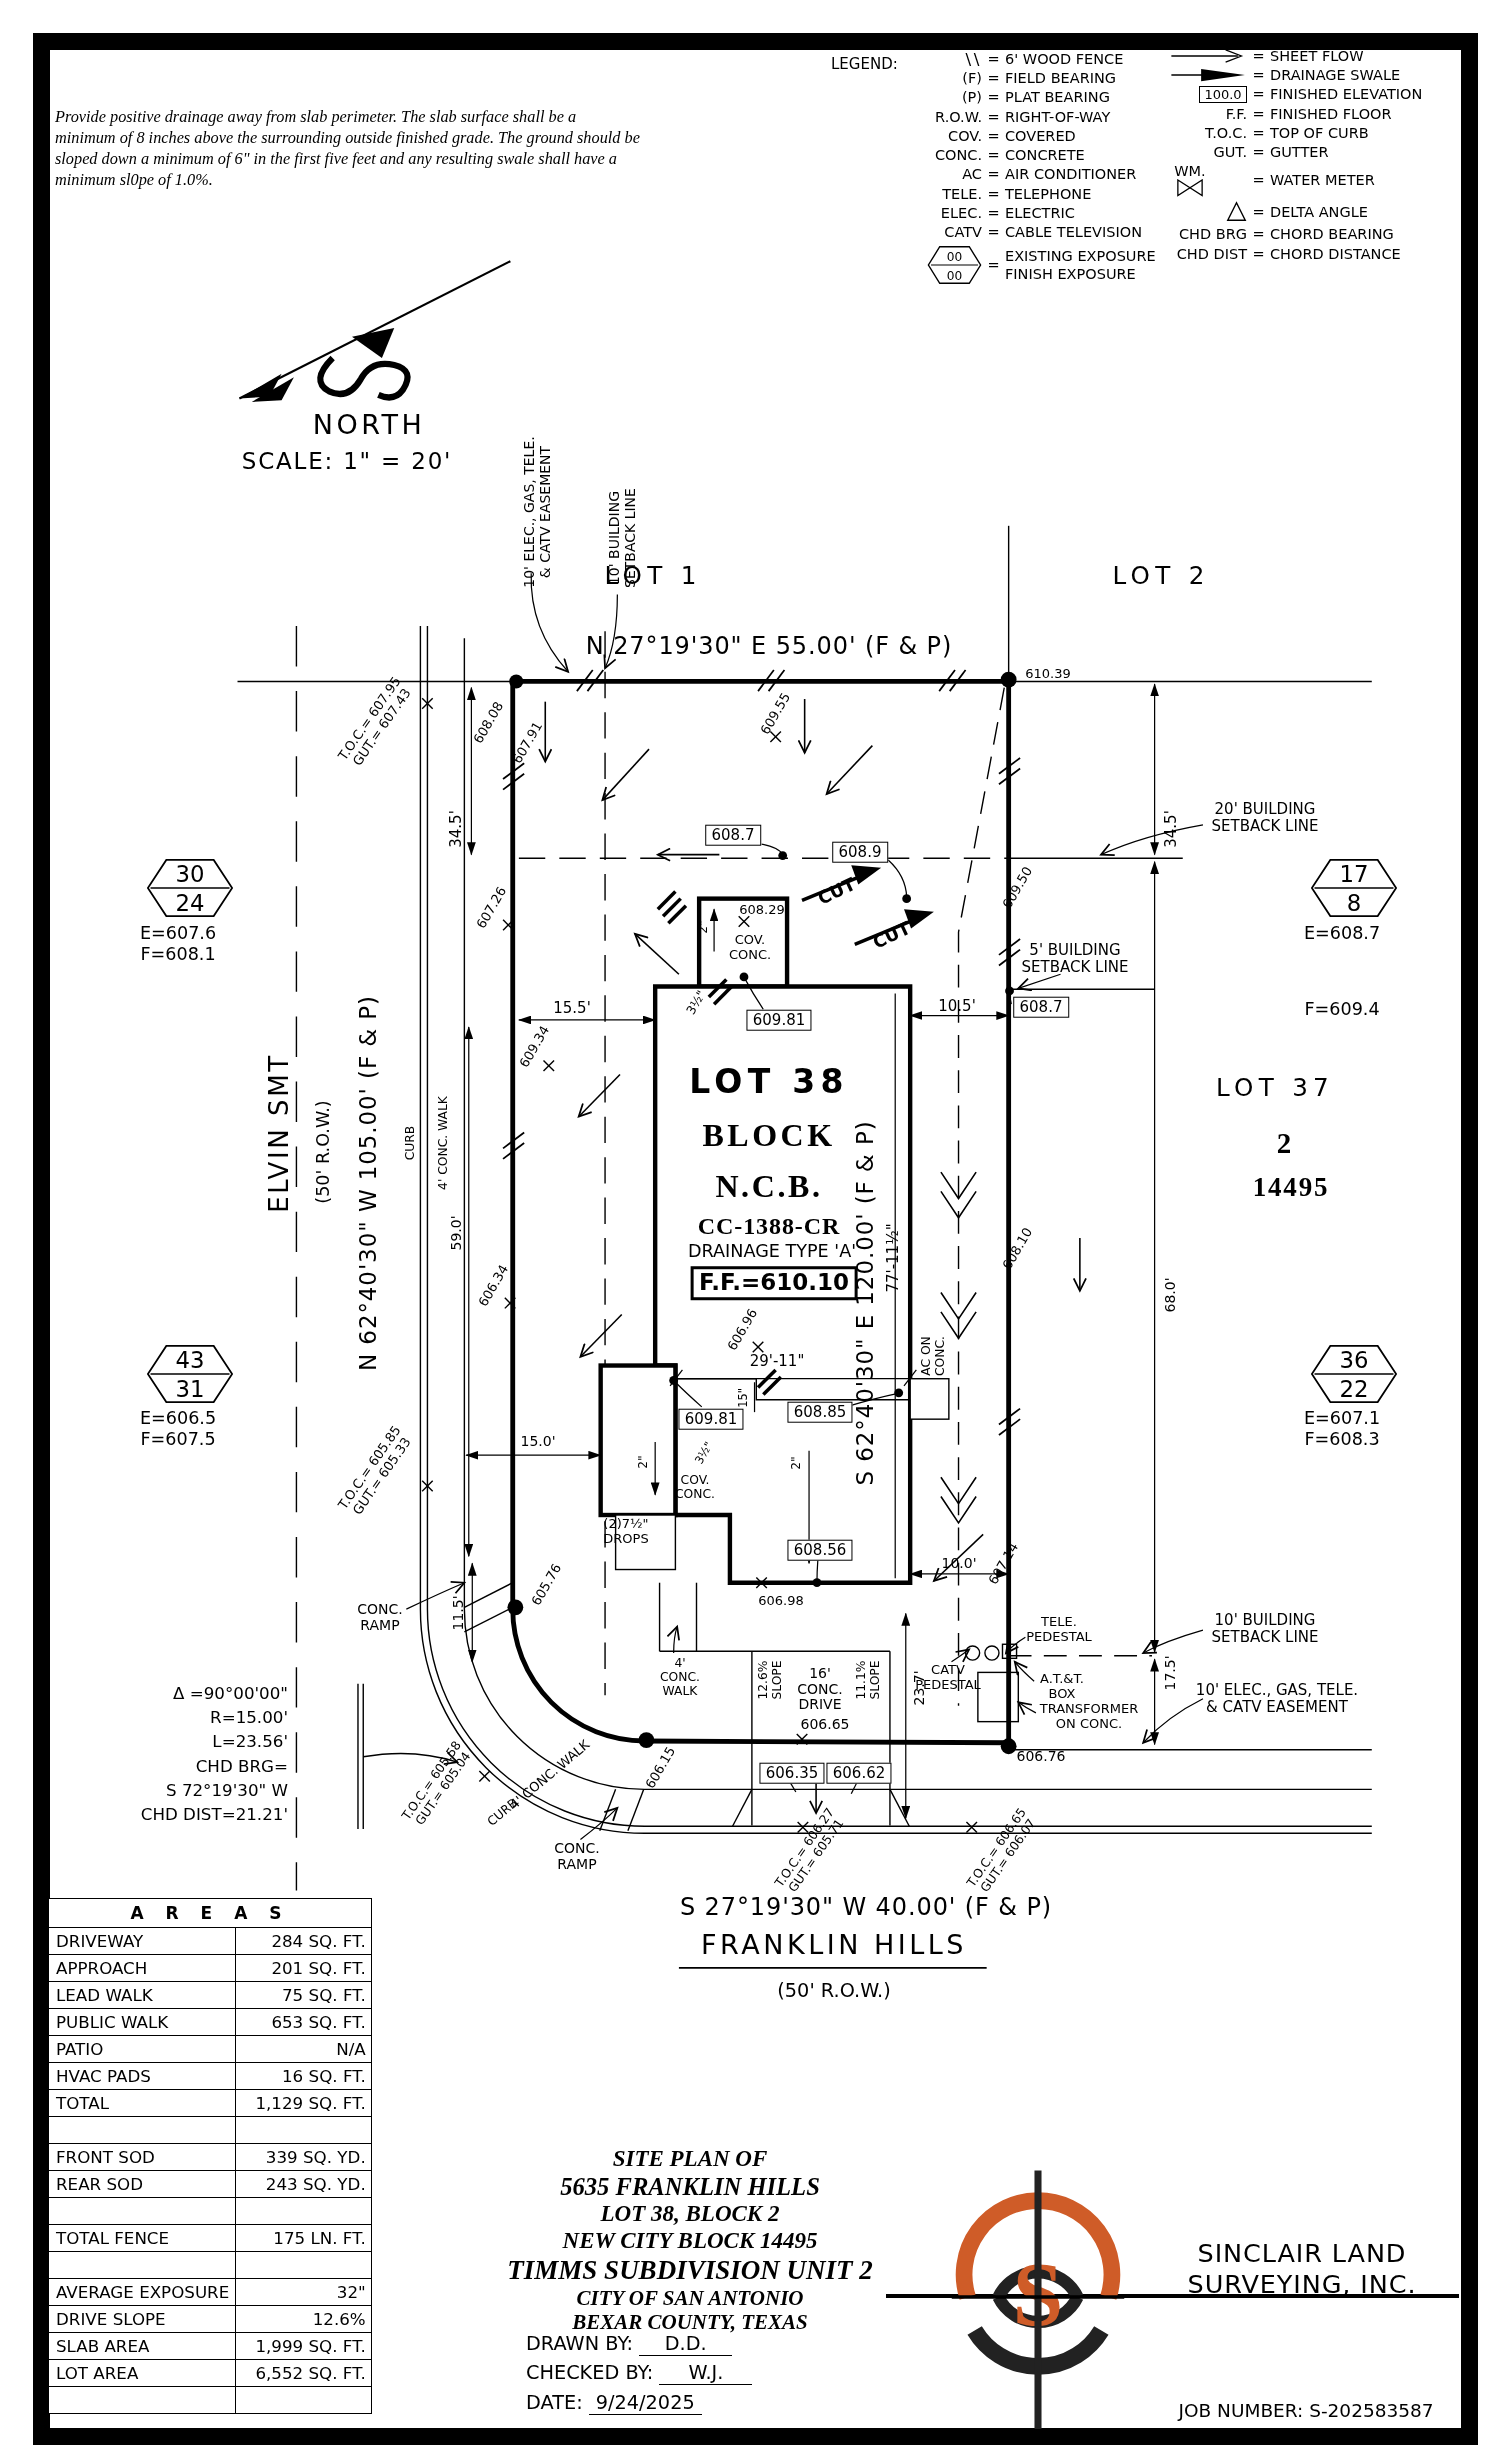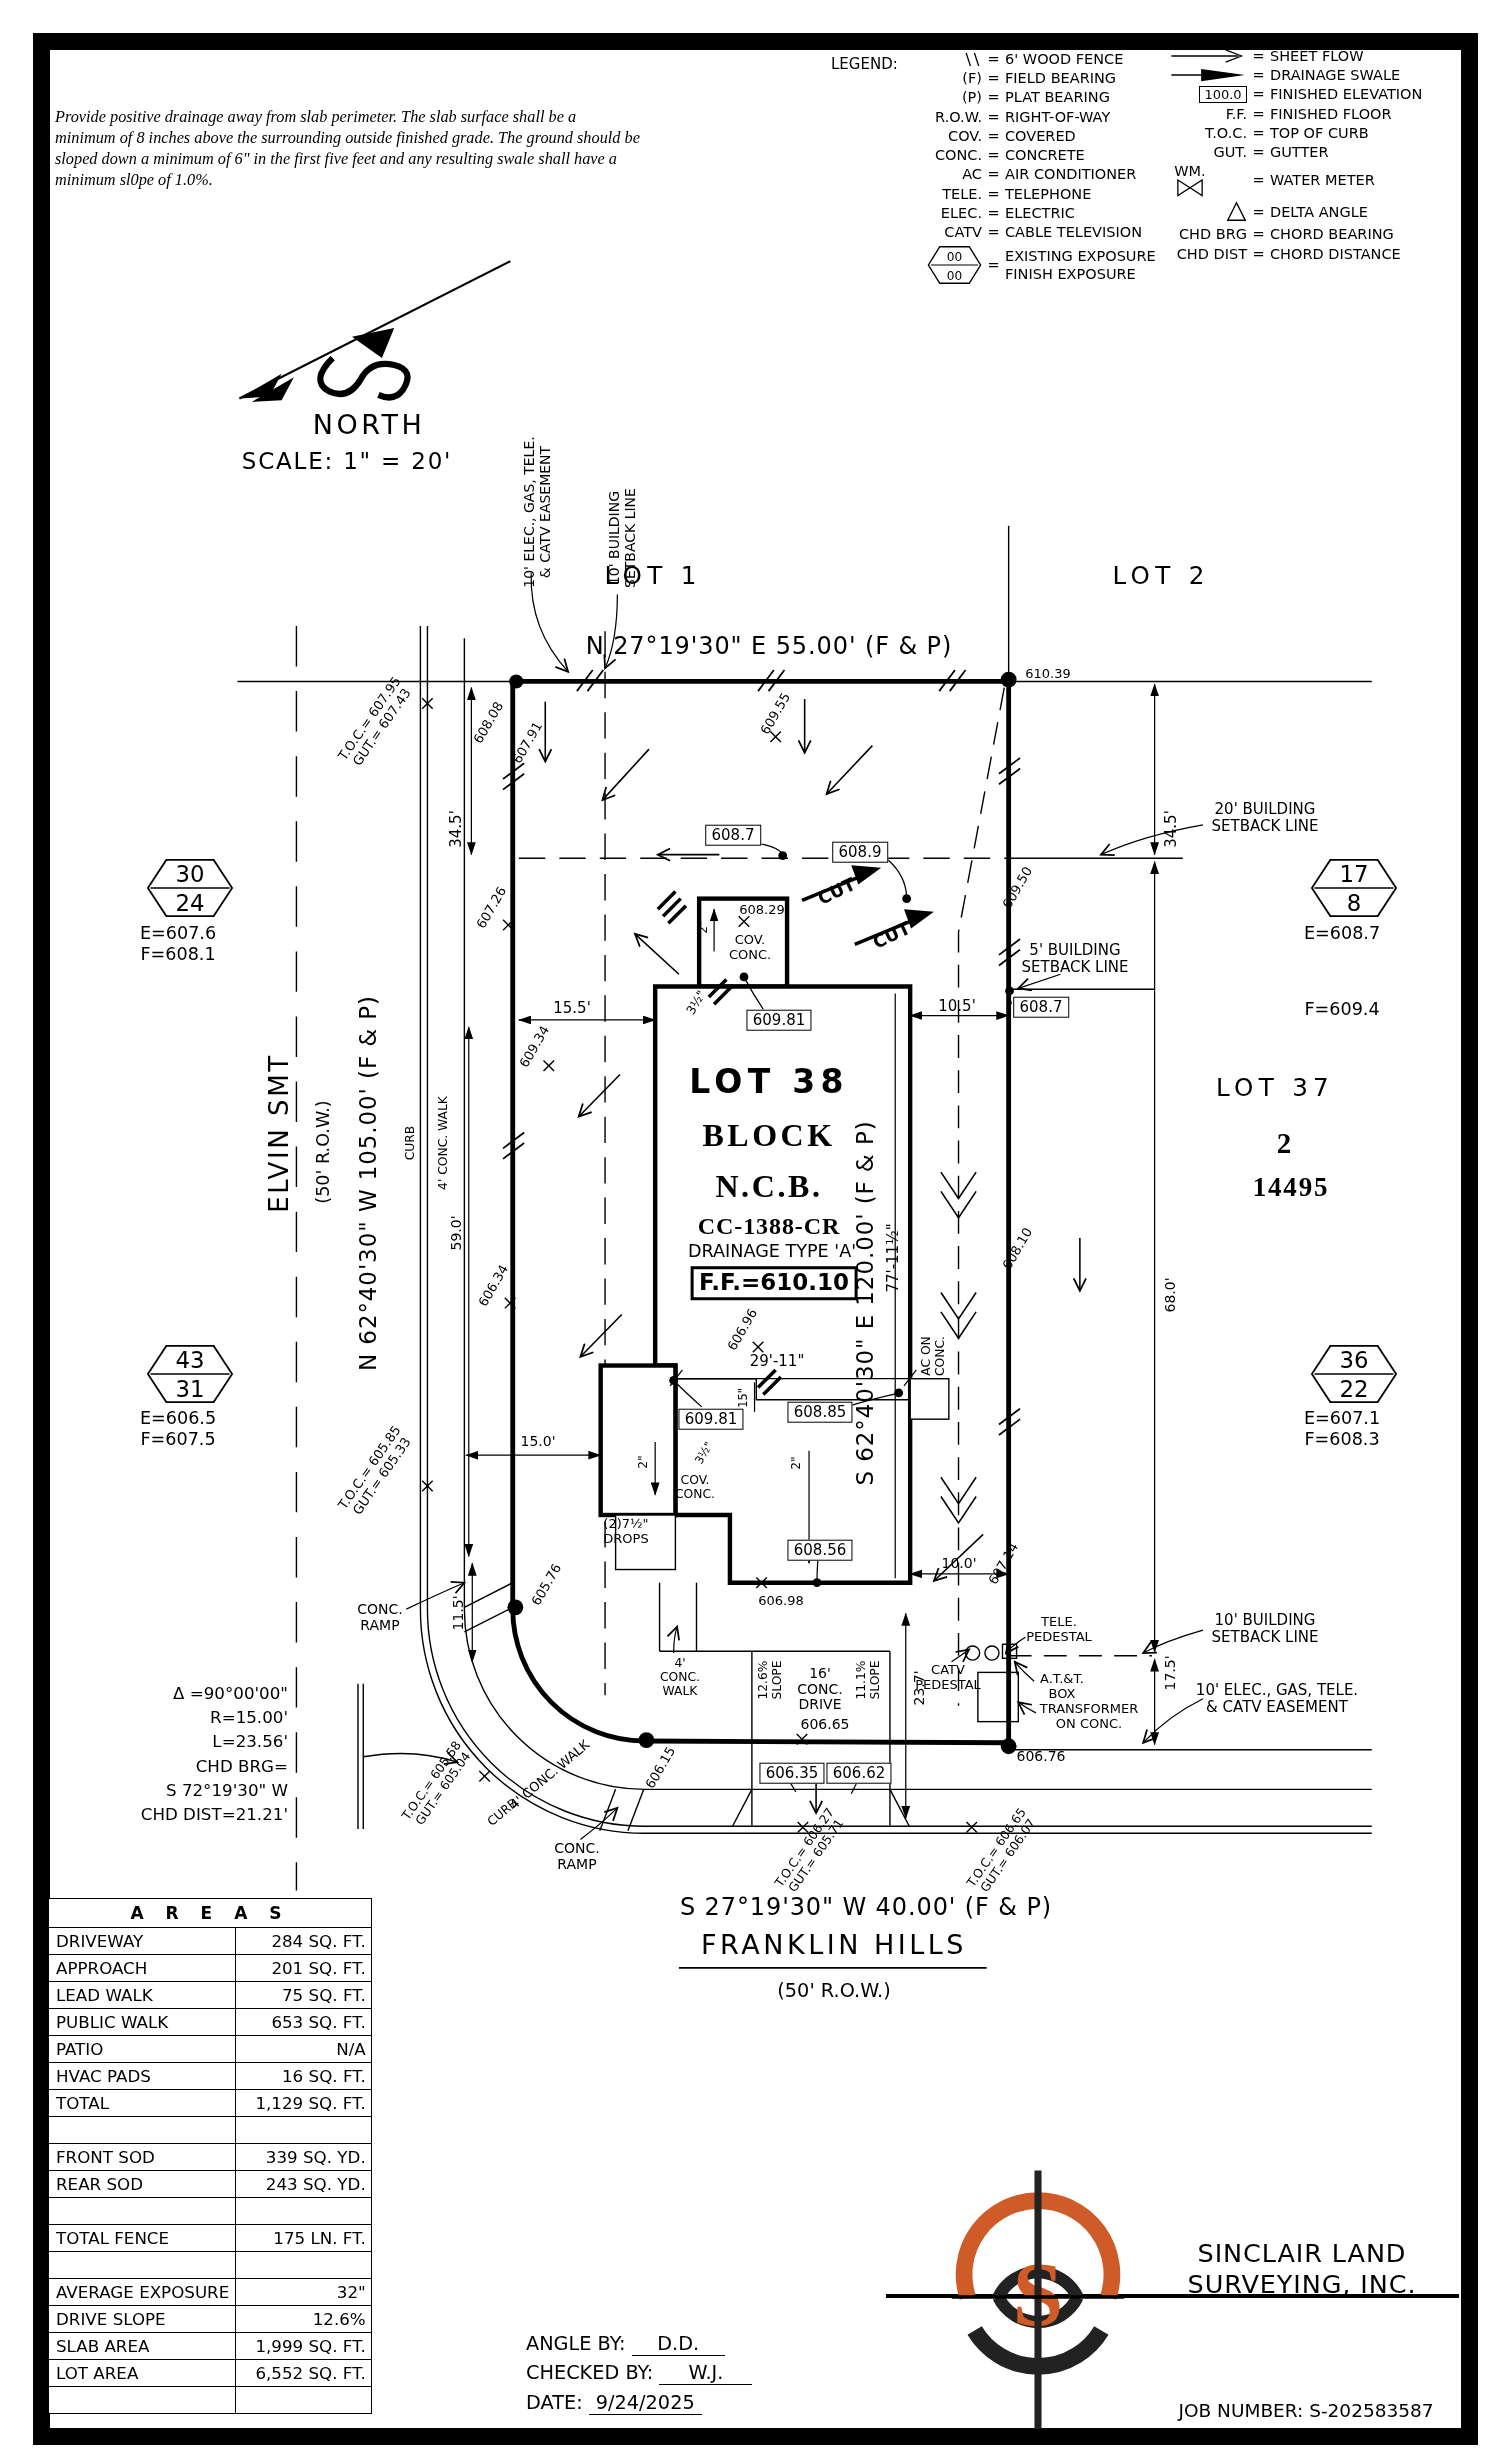--- a/index.html
+++ b/index.html
@@ -568,22 +568,31 @@
     <div class="arow">
         <span class="alab">LOT AREA</span>
         <span class="aval">6,552 SQ. FT.</span>
       </div>
     <div class="arow">
         <span class="alab"></span>
         <span class="aval"></span>
       </div>
   </div>
 
+  <div id="titleblock">
+    <div class="tbl" style="font-size:23px">SITE PLAN OF</div>
+    <div class="tbl" style="font-size:24.6px">5635 FRANKLIN HILLS</div>
+    <div class="tbl" style="font-size:23px">LOT 38, BLOCK 2</div>
+    <div class="tbl" style="font-size:23px">NEW CITY BLOCK 14495</div>
+    <div class="tbl" style="font-size:27px">TIMMS SUBDIVISION UNIT 2</div>
+    <div class="tbl" style="font-size:21px">CITY OF SAN ANTONIO</div>
+    <div class="tbl" style="font-size:21px">BEXAR COUNTY, TEXAS</div>
+  </div>
   <div id="drawnrows">
-    <div class="drow"><span>ANGLE BY:</span> <span class="dval">D.D.</span></div>
+    <div class="drow"><span>DRAWN BY:</span> <span class="dval">D.D.</span></div>
     <div class="drow"><span>CHECKED BY:</span> <span class="dval">W.J.</span></div>
     <div class="drow"><span>DATE:</span> <span class="dval">9/24/2025</span></div>
   </div>
 
   <div id="divider"></div>
   <svg style="position:absolute;left:950px;top:2165px" width="176" height="273" viewBox="0 0 200 310">
     <path d="M20,130 A84 84 0 1 1 180,130" fill="none" stroke="#cf5c28" stroke-width="19" transform="translate(0,20)"></path>
     <path d="M28,198 A84 84 0 0 0 172,198" fill="none" stroke="#222" stroke-width="19" transform="translate(0,-10)"></path>
     <path d="M55,128 A50 50 0 0 1 145,128" fill="none" stroke="#222" stroke-width="14" transform="translate(0,22)"></path>
     <path d="M55,172 A50 50 0 0 0 145,172" fill="none" stroke="#222" stroke-width="14" transform="translate(0,-22)"></path>

